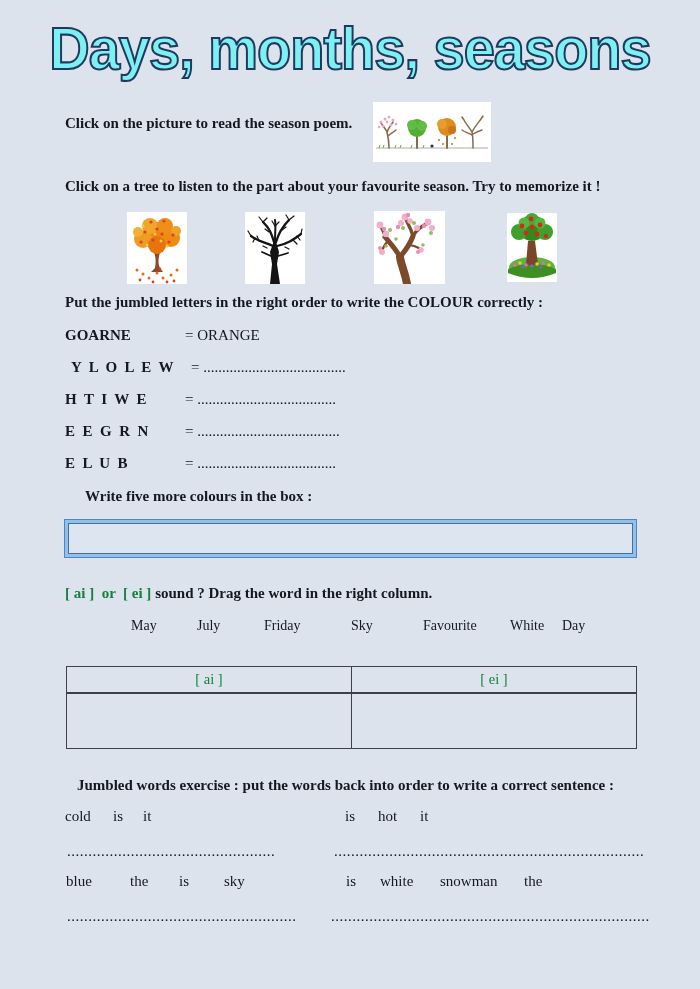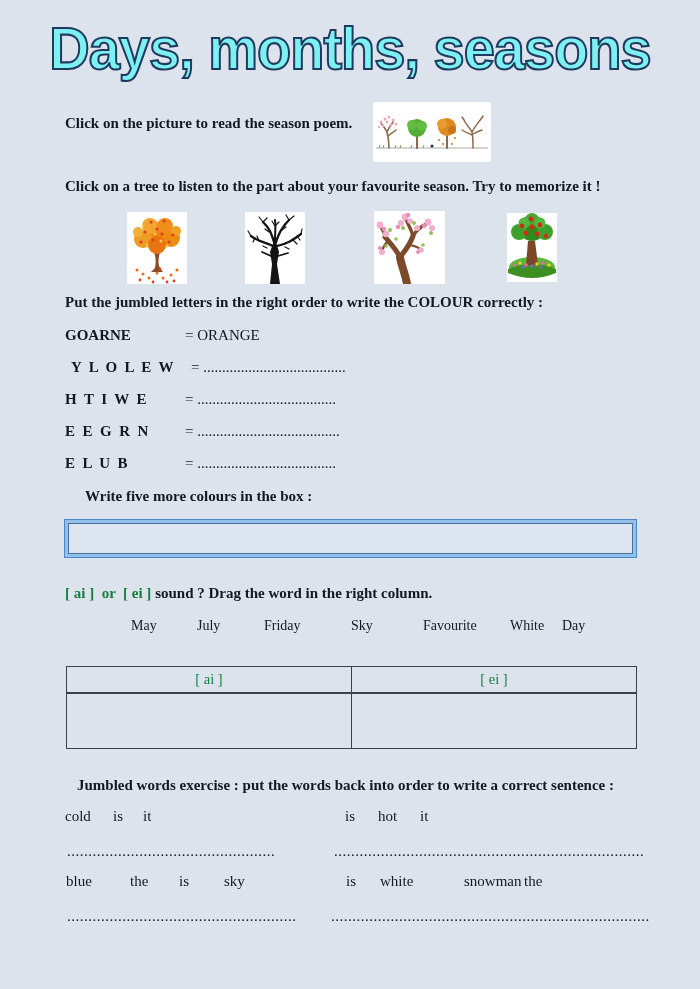--- a/index.html
+++ b/index.html
@@ -320,21 +320,21 @@
     <span class="dotline" style="left:334px;">.........................................................................</span>
   </div>
 
   <div class="abs" style="left:0;top:873px;width:700px;height:20px;">
     <span class="sentence-word" style="left:66px;">blue</span>
     <span class="sentence-word" style="left:130px;">the</span>
     <span class="sentence-word" style="left:179px;">is</span>
     <span class="sentence-word" style="left:224px;">sky</span>
     <span class="sentence-word" style="left:346px;">is</span>
     <span class="sentence-word" style="left:380px;">white</span>
-    <span class="sentence-word" style="left:464px;text-align:right;">snowman</span>
+    <span class="sentence-word" style="left:440px;text-align:right;">snowman</span>
     <span class="sentence-word" style="left:524px;">the</span>
   </div>
   <div class="abs" style="left:0;top:908px;width:700px;height:20px;">
     <span class="dotline" style="left:67px;">......................................................</span>
     <span class="dotline" style="left:331px;">...........................................................................</span>
   </div>
 
 </div>
 
 </body></html>

